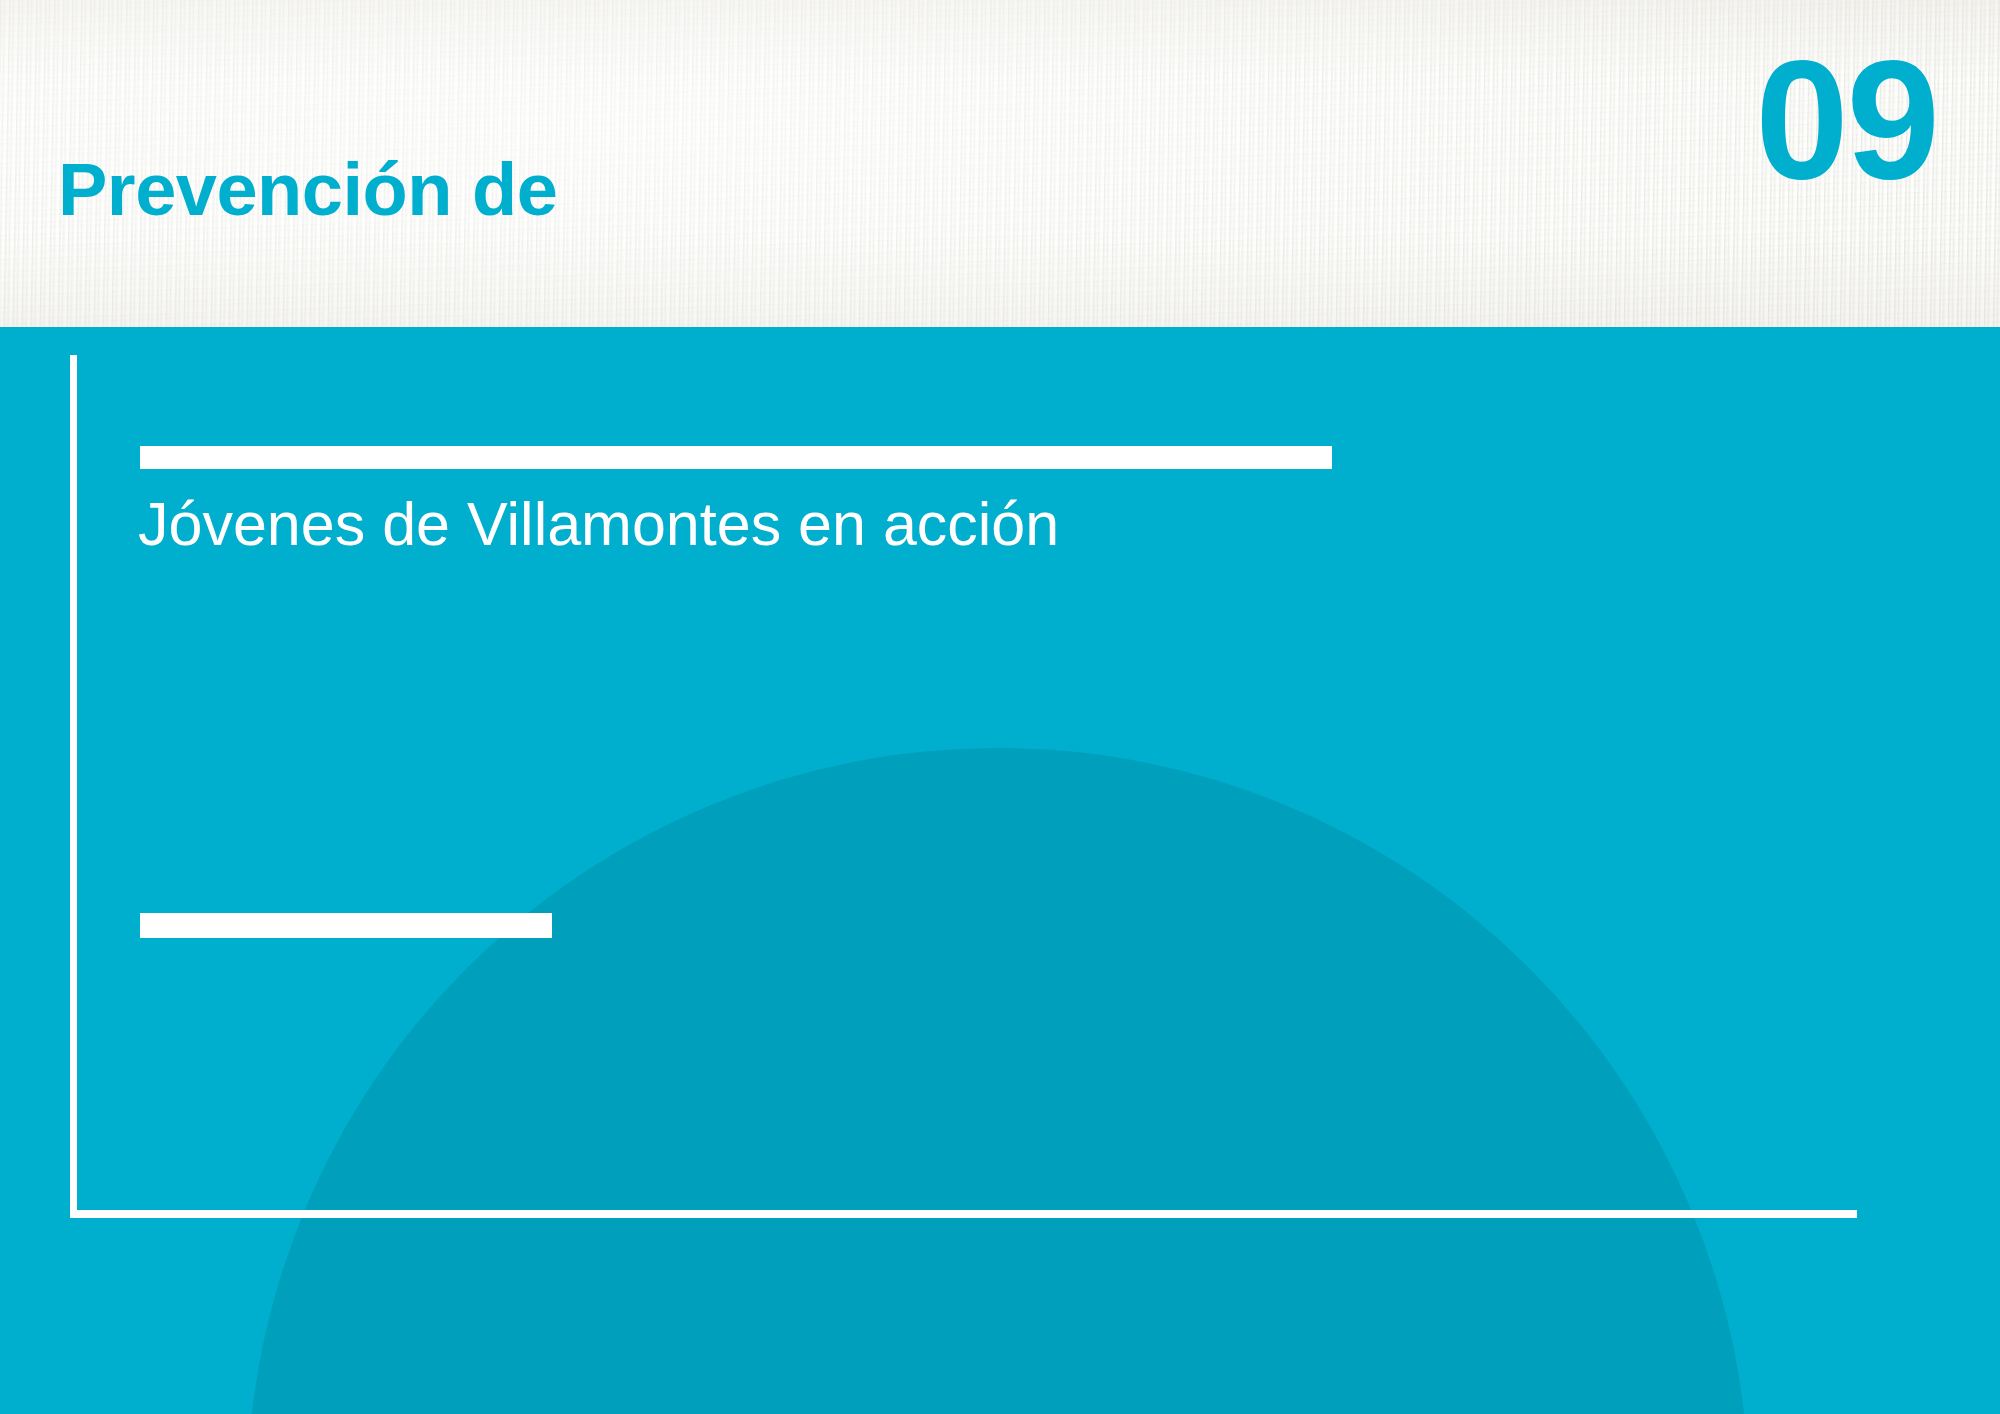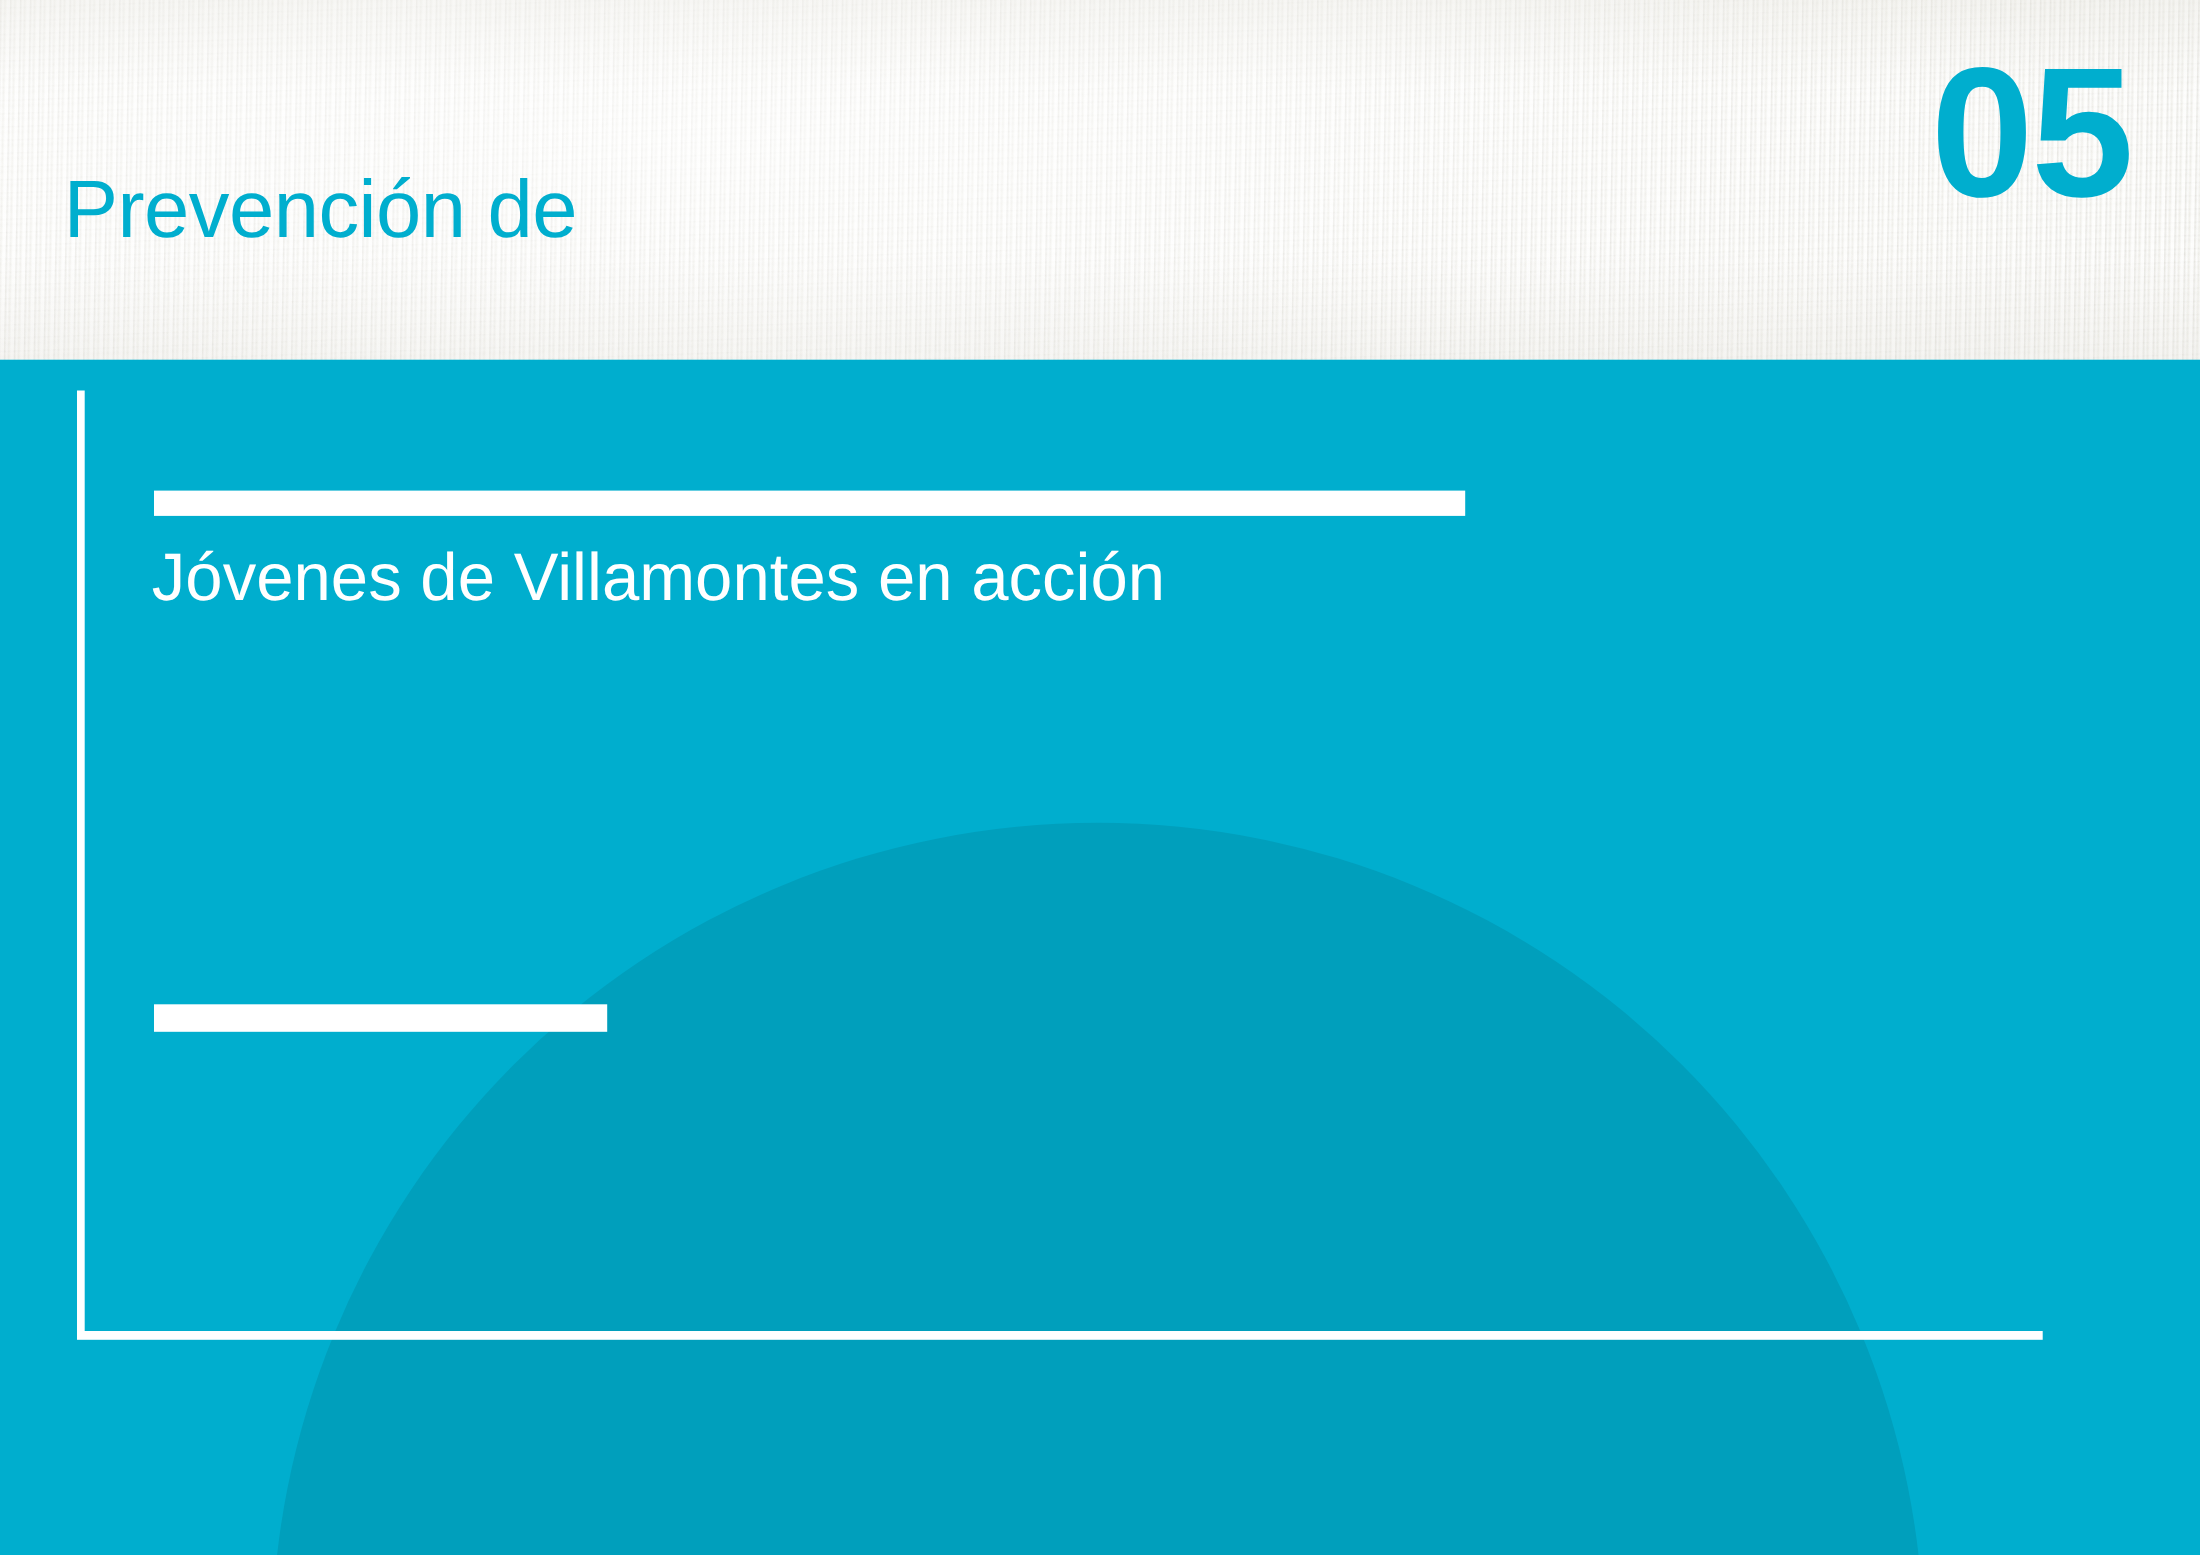--- a/index.html
+++ b/index.html
@@ -76,21 +76,21 @@
   .header-title {
     position: absolute;
     left: 58px;
     top: 48px;
     color: #00AECE;
     font-size: 74px;
     line-height: 1.28;
     letter-spacing: -0.5px;
     white-space: pre-line;
   }
-  .header-title .line1 { display: block; font-weight: 400; }
+  .header-title .line1 { display: block; font-weight: 700; }
 
   .section-number {
     position: absolute;
     right: 62px;
     top: 36px;
     color: #00AECE;
     font-size: 168px;
     font-weight: 700;
     line-height: 1;
     letter-spacing: -2px;
@@ -172,21 +172,21 @@
 
   <div class="header-band">
     <div class="paper-noise"></div>
     <div class="paper-vignette"></div>
 
     <div class="header-title">
       <span class="line1">Prevención de</span>
       
     </div>
 
-    <div class="section-number">05</div>
+    <div class="section-number">09</div>
   </div>
 
   <div class="body-panel">
 
     <div class="deco-circle"></div>
 
     <div class="rule-vertical"></div>
     <div class="rule-horizontal"></div>
 
     <div class="bar-top"></div>

